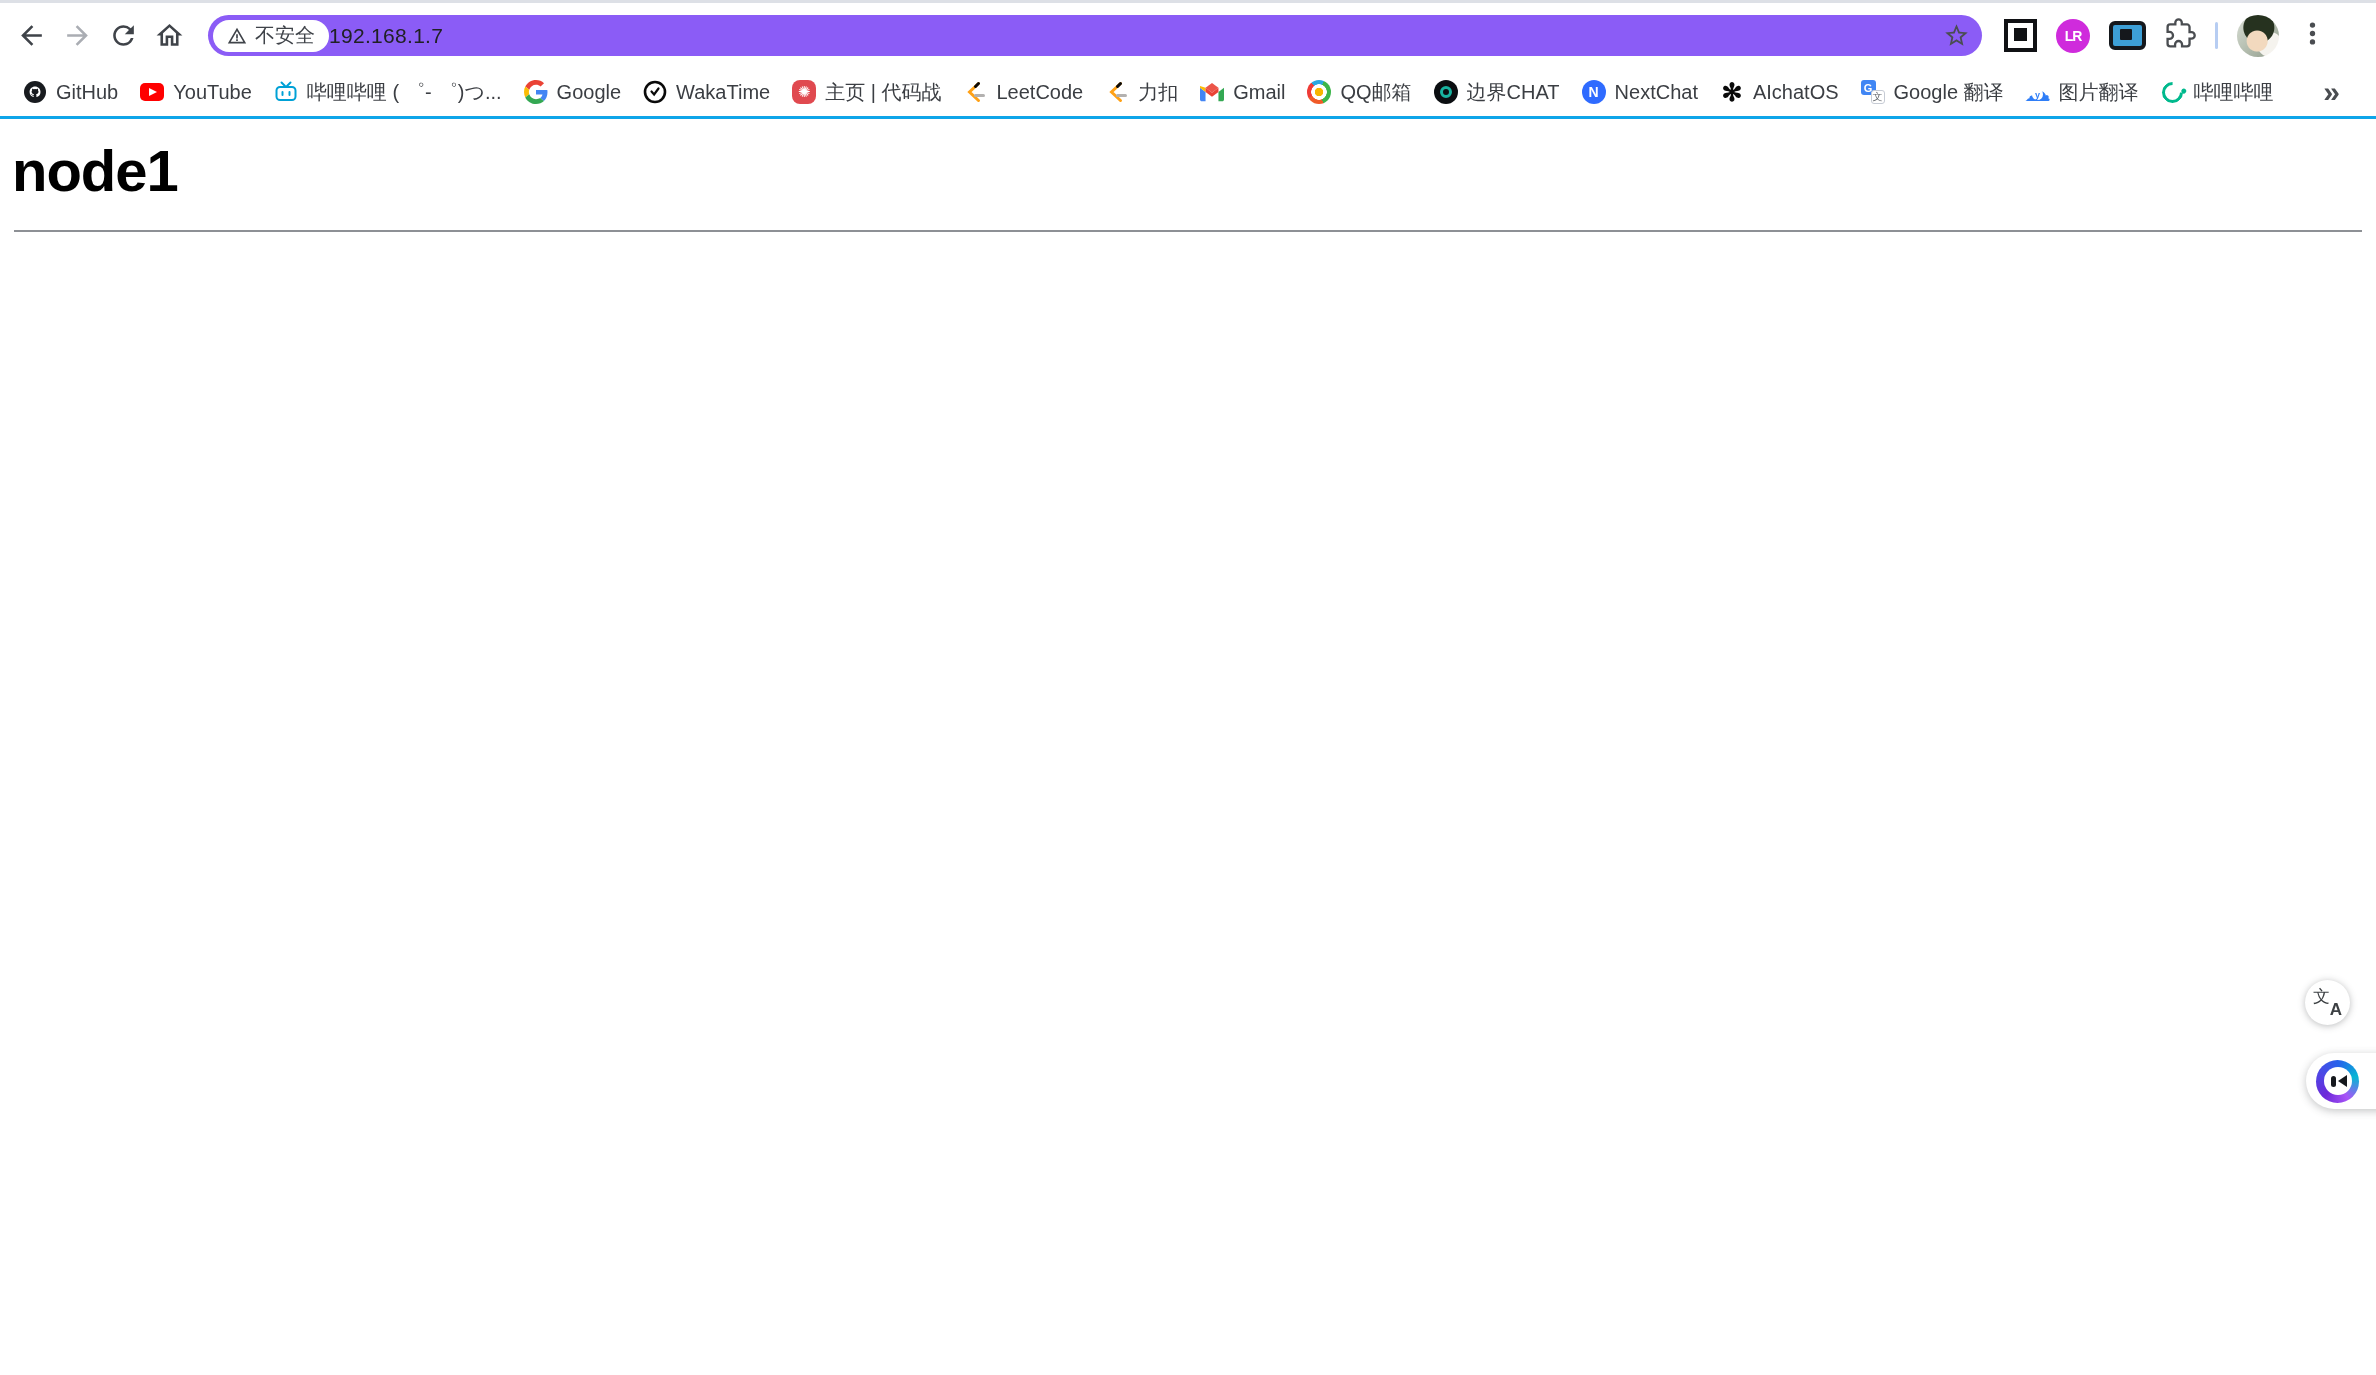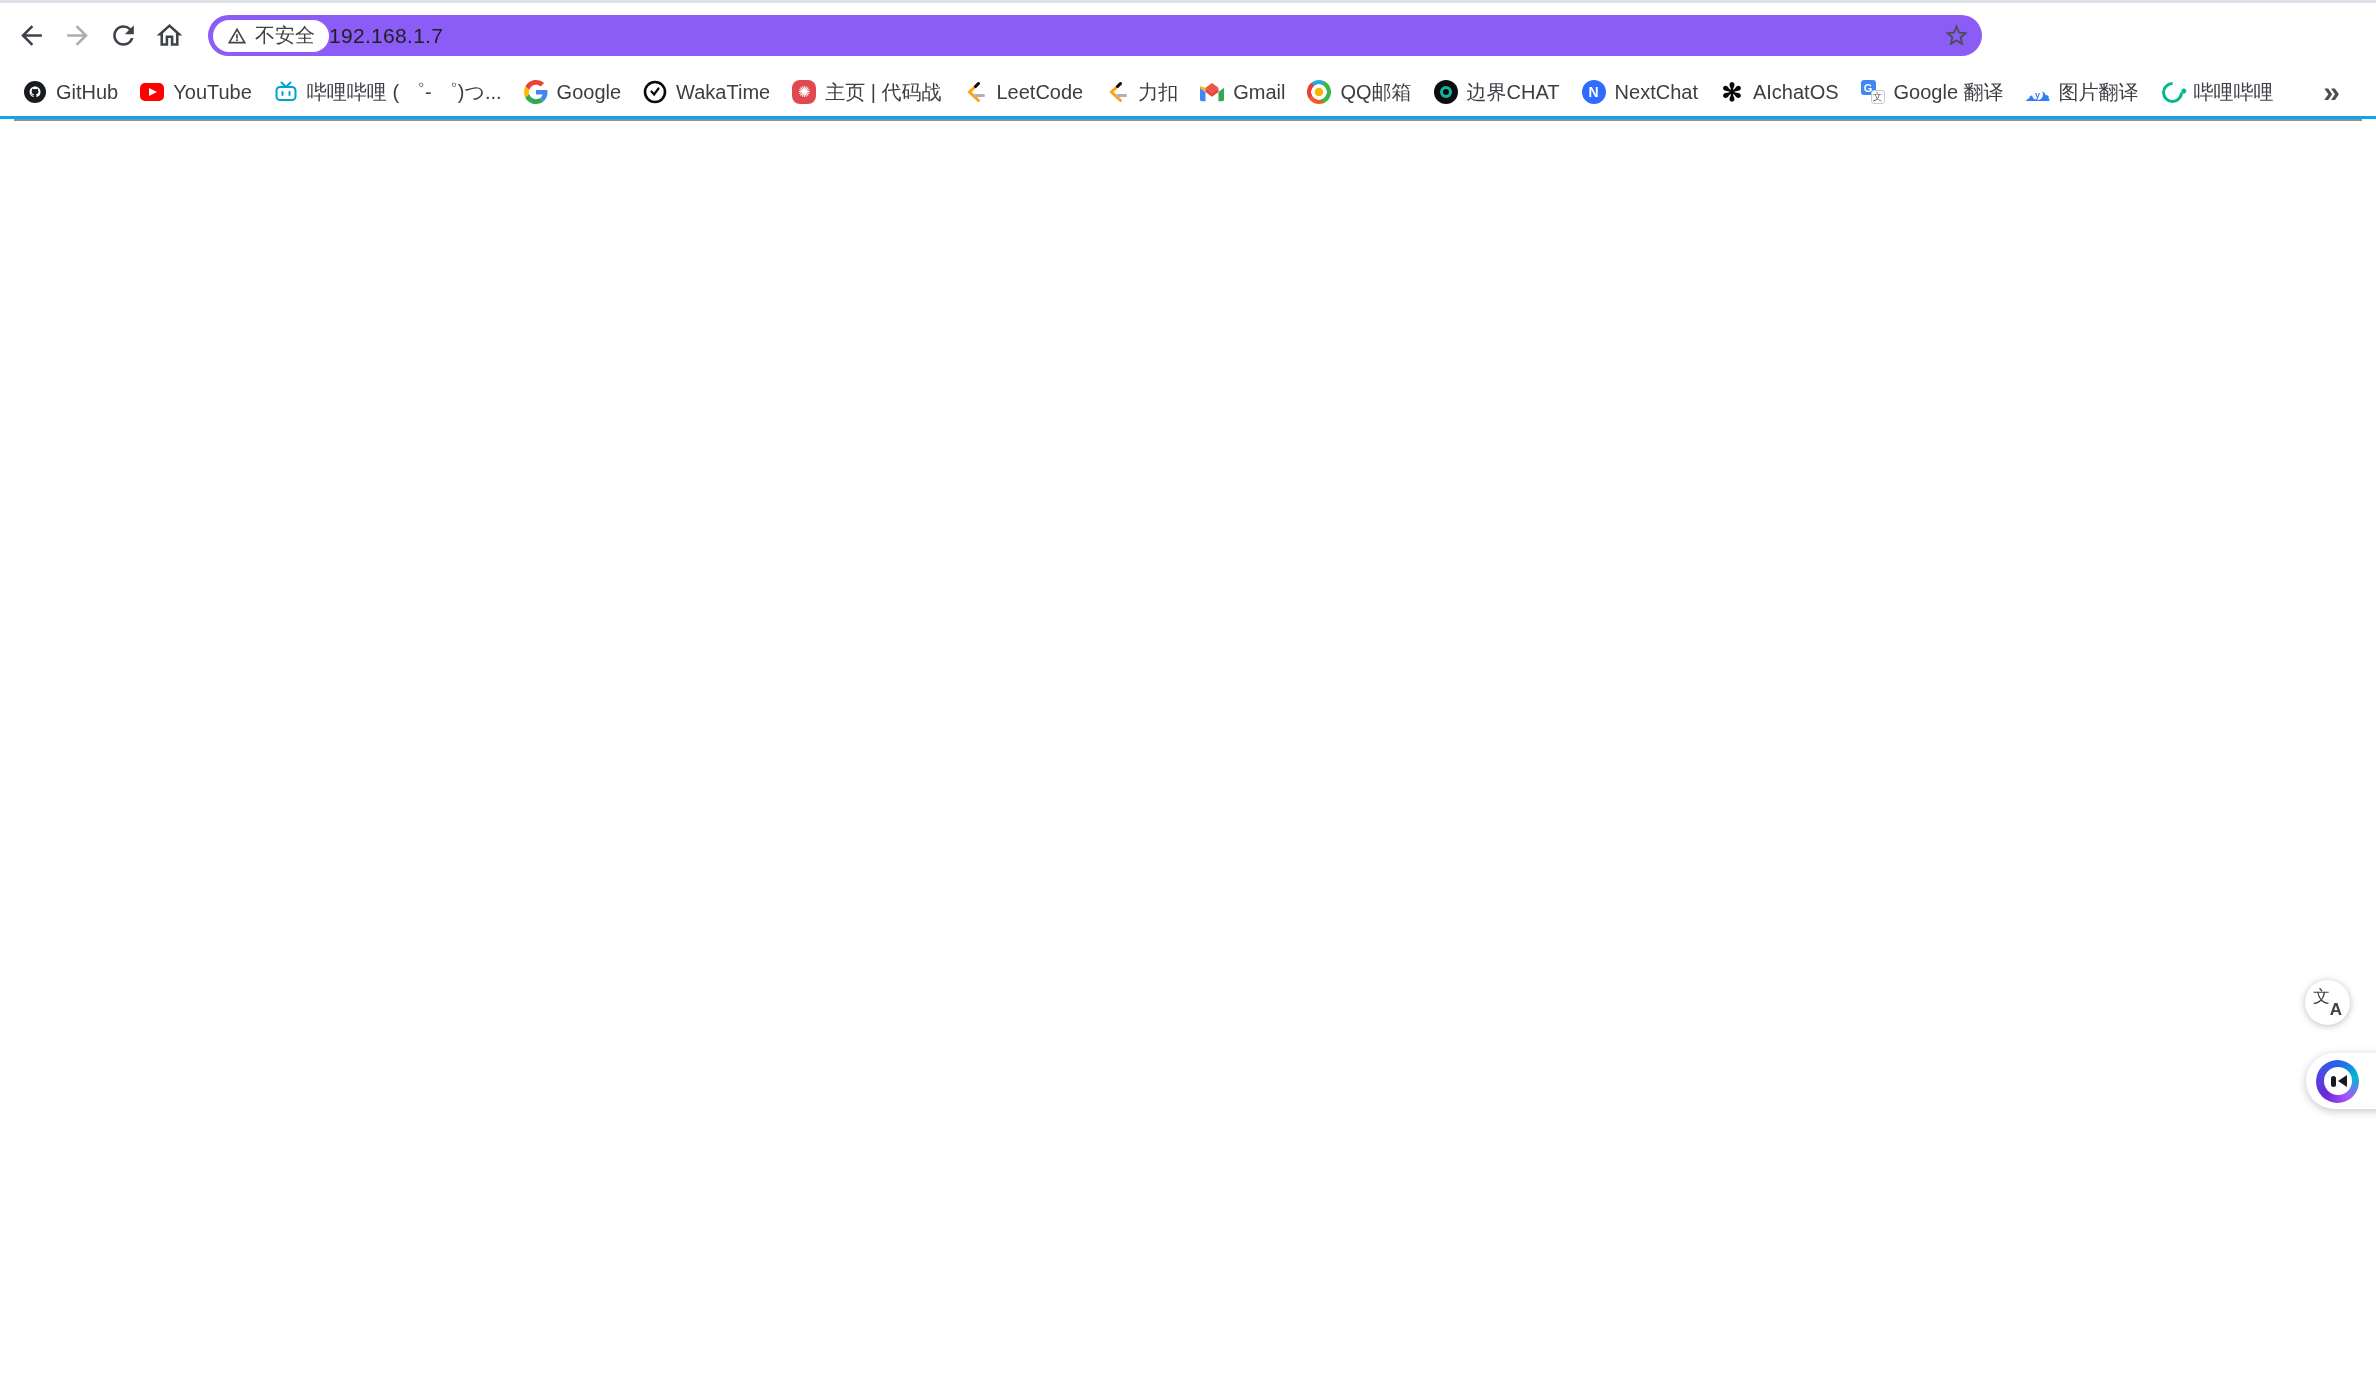--- a/index.html
+++ b/index.html
@@ -157,20 +157,45 @@
     </div>
     <span class="url-text">192.168.1.7</span>
     <span class="omni-spacer"></span>
     <div class="star-btn">
       <svg viewBox="0 0 24 24">
           <path d="M22 9.24l-7.19-.62L12 2 9.19 8.63 2 9.24l5.46 4.73L5.82 21 12 17.27 18.18 21l-1.63-7.03L22 9.24zM12 15.4l-3.76 2.27 1-4.28-3.32-2.88 4.38-.38L12 6.1l1.71 4.04 4.38.38-3.32 2.88 1 4.28L12 15.4z"></path>
         </svg>
     </div>
   </div>
 
+  <div class="toolbar-right">
+    <div class="ext1">
+        <div class="inner"></div>
+      </div>
+    <div class="ext2">
+        <span>LR</span>
+      </div>
+    <div class="ext3">
+        <div class="inner"></div>
+      </div>
+    <div class="puzzle-btn">
+      <svg viewBox="0 0 24 24">
+          <path d="M20.5 11H19V7c0-1.1-.9-2-2-2h-4V3.5C13 2.12 11.88 1 10.5 1S8 2.12 8 3.5V5H4c-1.1 0-1.99.9-1.99 2v3.8H3.5c1.49 0 2.7 1.21 2.7 2.7s-1.21 2.7-2.7 2.7H2V20c0 1.1.9 2 2 2h3.8v-1.5c0-1.49 1.21-2.7 2.7-2.7 1.49 0 2.7 1.21 2.7 2.7V22H17c1.1 0 2-.9 2-2v-4h1.5c1.38 0 2.5-1.12 2.5-2.5S21.88 11 20.5 11z"></path>
+        </svg>
+    </div>
+    <div class="profile-sep"></div>
+    <div class="avatar"></div>
+    <div class="menu-btn">
+      <svg viewBox="0 0 24 24">
+          <circle cx="12" cy="5" r="2.2"></circle>
+          <circle cx="12" cy="12" r="2.2"></circle>
+          <circle cx="12" cy="19" r="2.2"></circle>
+        </svg>
+    </div>
+  </div>
 </div>
 
 <div class="bookmarks-bar">
 
   <div class="bookmark">
     <span class="bm-ico">
       <svg viewBox="0 0 24 24">
           <circle cx="12" cy="12" r="11" fill="#181b1f"></circle>
           <path fill="#fff" d="M12 6.5c-3 0-5.4 2.4-5.4 5.4 0 2.4 1.55 4.4 3.7 5.1.27.05.37-.12.37-.26v-1c-1.5.33-1.82-.64-1.82-.64-.25-.62-.6-.79-.6-.79-.5-.33.04-.33.04-.33.54.04.83.56.83.56.48.84 1.28.6 1.6.46.04-.36.18-.6.34-.74-1.2-.14-2.46-.6-2.46-2.67 0-.6.2-1.07.55-1.45-.06-.13-.24-.68.05-1.42 0 0 .46-.14 1.5.55a5.2 5.2 0 012.72 0c1.04-.7 1.5-.55 1.5-.55.3.74.1 1.29.05 1.42.34.38.55.86.55 1.45 0 2.08-1.27 2.53-2.47 2.66.2.17.37.5.37 1.02v1.51c0 .15.1.32.38.26a5.42 5.42 0 003.68-5.13c0-3-2.42-5.4-5.4-5.4z"></path>
         </svg>
@@ -313,20 +338,21 @@
           <span class="dot"></span>
         </span>
       </span>
     <span class="bm-label">哔哩哔哩</span>
   </div>
 
   <span class="bm-overflow">»</span>
 </div>
 
 <div class="page">
+  <h1 class="page-h1">node1</h1>
   <hr class="page-hr">
 </div>
 
 <div class="fab-translate">
   <span class="zh">文</span>
   <span class="en">A</span>
 </div>
 
 <div class="fab-assistant">
   <div class="robot-ring">

